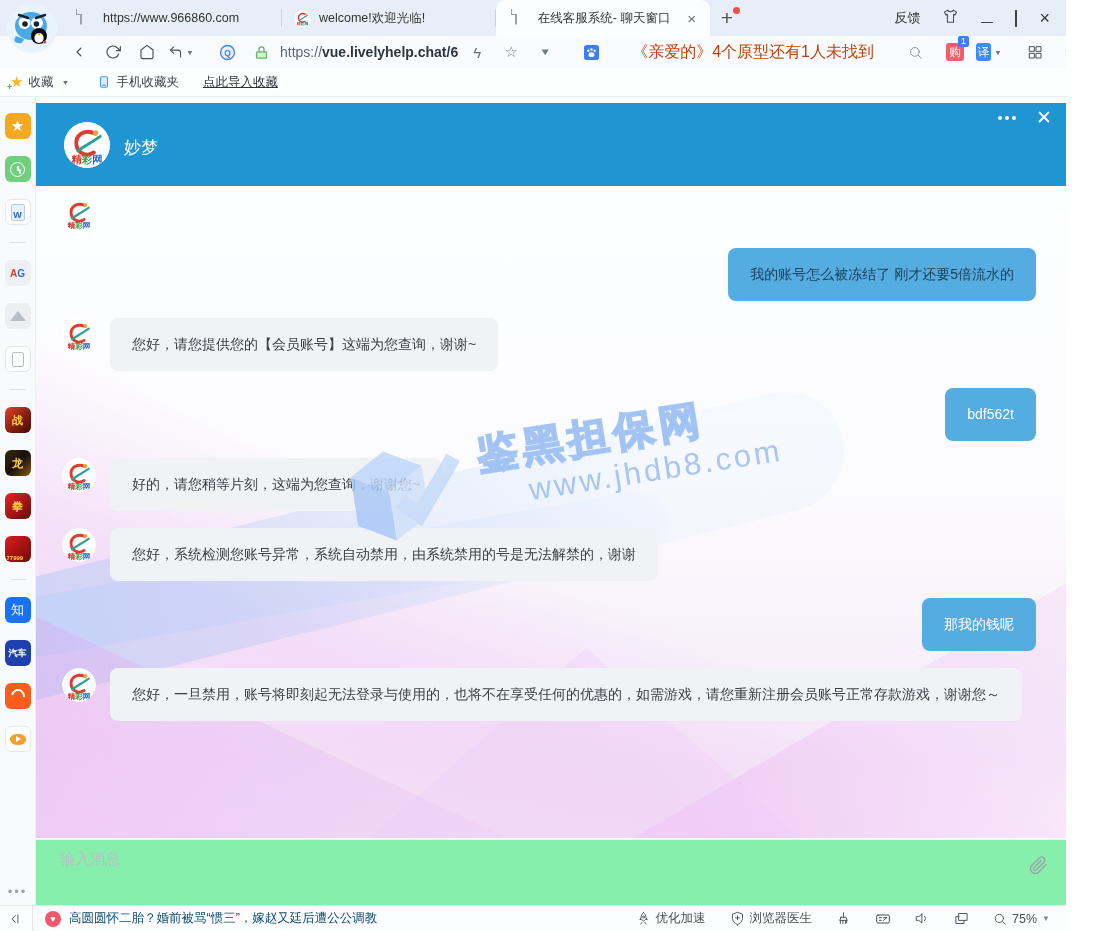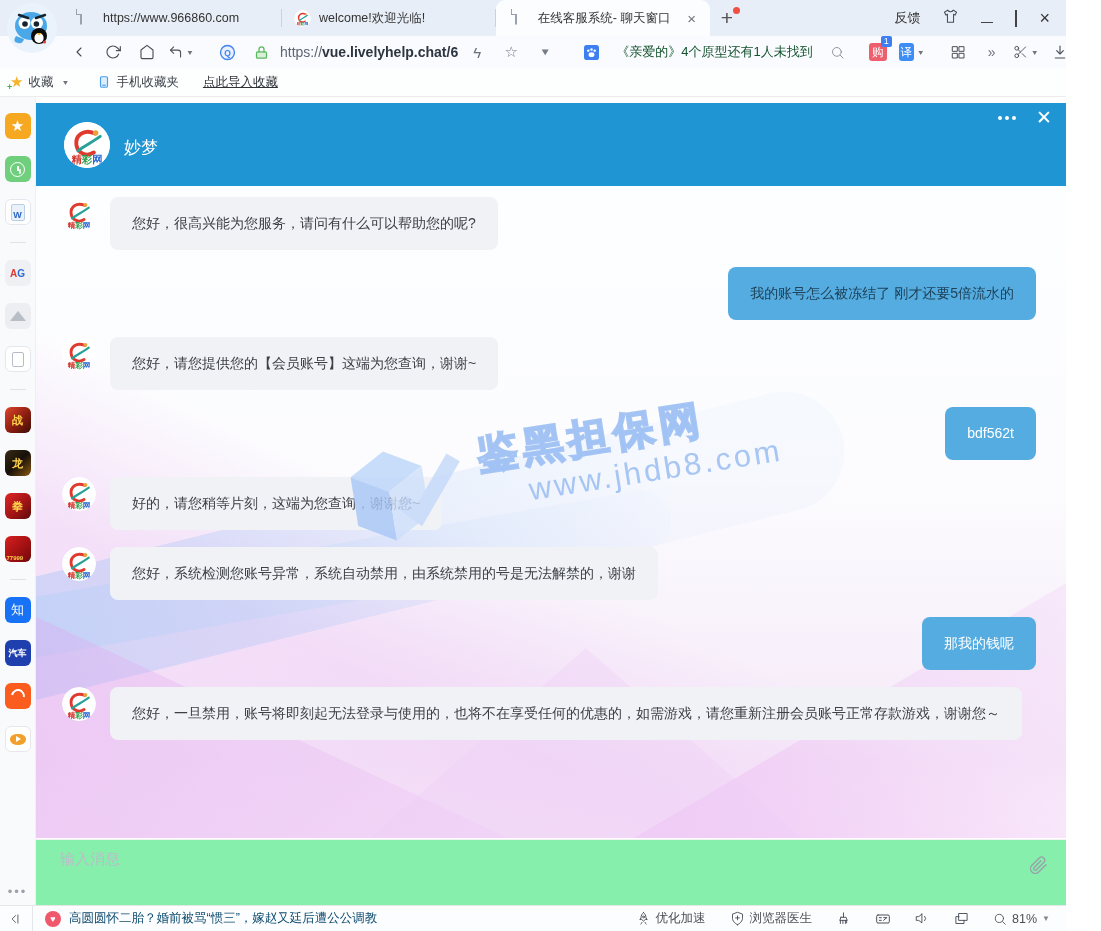--- a/index.html
+++ b/index.html
@@ -29,21 +29,21 @@
   
   .toolbar { position:absolute; top:36px; left:0; right:0; height:32px; background:#f9fbfe; display:flex; align-items:center; font-size:14px; color:#4a4f57; }
   .tb { display:flex; align-items:center; justify-content:center; min-width:26px; height:26px; margin:0 4px; }
   .tb svg { display:block; }
   .vdiv { width:1px; height:16px; background:#dde2ea; margin:0 6px; }
   .url { color:#5d6773; font-size:14px; margin:0 2px; white-space:nowrap; }
   .url b { color:#2c3540; font-weight:bold; }
   .bolt { color:#6b7280; font-size:15px; }
   .staro { color:#757c86; font-size:15px; }
   .chev { color:#757c86; font-size:12px; transform:scaleY(.8); }
-  .hotlink { color:#14532d; font-size:13px; margin:0 8px; white-space:nowrap; }
+  .hotlink { color:#c2410c; font-size:16px; margin:0 24px; white-space:nowrap; }
   .sq { width:18px; height:18px; border-radius:3px; color:#fff; font-size:11.5px; display:flex; align-items:center; justify-content:center; position:relative; }
   .sq.buy { background:#ee5f6d; }
   .sq.trans { background:#3d8df5; }
   .dd { font-size:8px; color:#70757c; margin-left:3px; transform:scaleY(.85); }
 
   
   .bookbar { position:absolute; top:68px; left:0; right:0; height:29px; background:#fdfefe; border-bottom:1px solid #ececec; display:flex; align-items:center; padding-left:10px; gap:10px; font-size:12.5px; color:#3e444b; }
   .bm { display:flex; align-items:center; gap:5px; }
   .favstar { color:#f5b52e; font-size:15px; position:relative; }
   .favstar i { position:absolute; left:-3px; bottom:-1px; font-style:normal; color:#47b14b; font-size:9px; font-weight:bold; }
@@ -409,21 +409,20 @@
           <div class="msg-row agent">
             <div class="msg-avatar">
   <svg viewBox="0 0 40 40" width="100%" height="100%">
     <circle cx="20" cy="20" r="20" fill="#fff"></circle>
     <path d="M27 10 C 17 5.5, 9.5 12, 10.8 20 C 12 27.5, 20 30.5, 26 26.5" stroke="#e03a2f" stroke-width="3.4" fill="none" stroke-linecap="round"></path>
     <circle cx="27.5" cy="9.5" r="2.4" fill="#e8a23b"></circle>
     <path d="M12 25 C 18.5 20.5, 26 16.5, 31.5 12.5" stroke="#2aa198" stroke-width="2.6" fill="none" stroke-linecap="round"></path>
     <text x="20" y="36" font-size="9" text-anchor="middle" font-weight="bold" font-family="'Liberation Sans','DejaVu Sans',sans-serif"><tspan fill="#d3342b">精</tspan><tspan fill="#2a9d4a">彩</tspan><tspan fill="#2b6bd3">网</tspan></text>
   </svg>
 </div>
-            <div class="bubble">您好，很高兴能为您服务，请问有什么可以帮助您的呢?</div>
           </div>
           <div class="msg-row user dark-text">
             <div class="bubble">我的账号怎么被冻结了 刚才还要5倍流水的</div>
           </div>
           <div class="msg-row agent">
             <div class="msg-avatar">
   <svg viewBox="0 0 40 40" width="100%" height="100%">
     <circle cx="20" cy="20" r="20" fill="#fff"></circle>
     <path d="M27 10 C 17 5.5, 9.5 12, 10.8 20 C 12 27.5, 20 30.5, 26 26.5" stroke="#e03a2f" stroke-width="3.4" fill="none" stroke-linecap="round"></path>
     <circle cx="27.5" cy="9.5" r="2.4" fill="#e8a23b"></circle>
@@ -538,19 +537,19 @@
         <svg class="icon thin" viewBox="0 0 24 24" width="15" height="15">
             <rect x="8" y="4" width="13" height="11"></rect>
             <path d="M8 9H3v11h13v-5"></path>
           </svg>
       </span>
       <span class="sb-item">
         <svg class="icon thin" viewBox="0 0 24 24" width="14" height="14">
             <circle cx="11" cy="11" r="7"></circle>
             <line x1="21" y1="21" x2="16.5" y2="16.5"></line>
           </svg>
-        <span>81%</span>
+        <span>75%</span>
         <span class="zoomdd">▼</span>
       </span>
     </div>
   </div>
 
 </div>
 
 </body></html>

